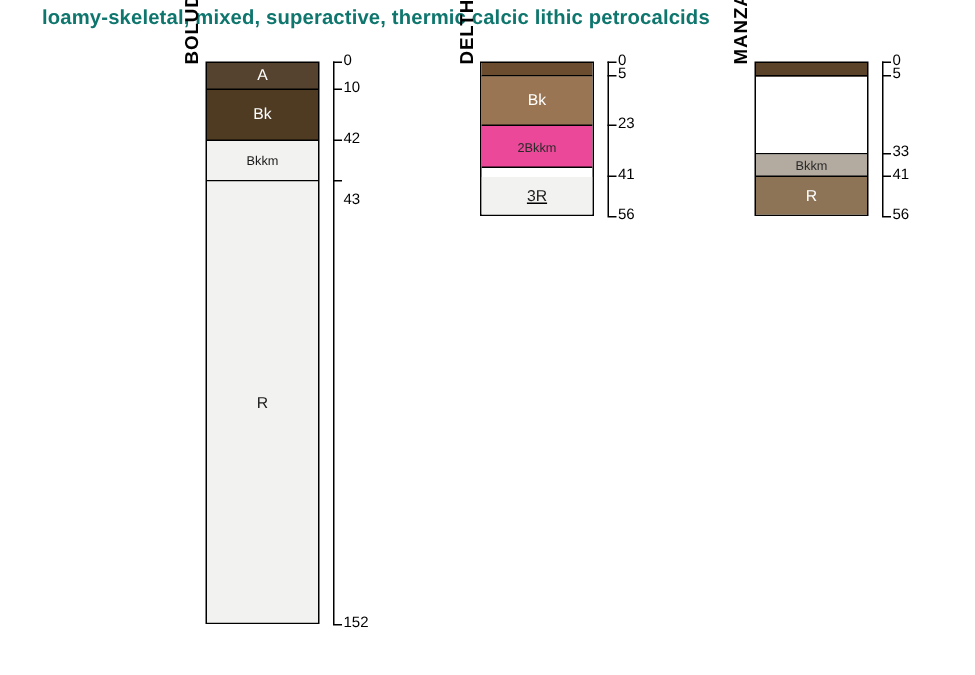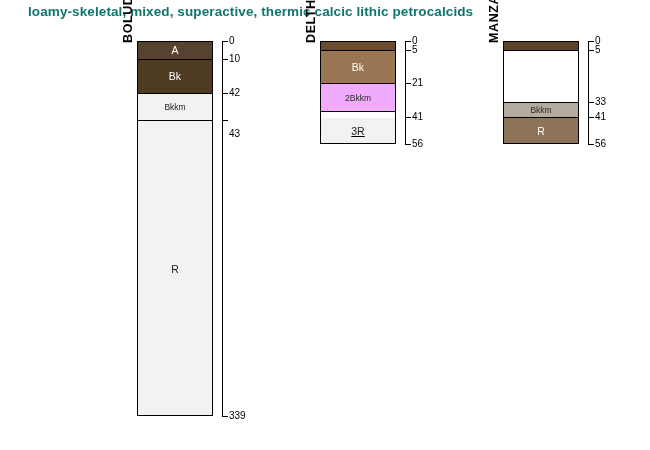--- a/index.html
+++ b/index.html
@@ -108,43 +108,43 @@
         <div class="axis" style="left: 222px; top: 41px; height: 375.083px;"></div>
         <div class="tick" style="left: 222px; top: 41px;"></div>
         <div class="ticklab" style="left: 229px; top: 36px;">0</div>
         <div class="tick" style="left: 222px; top: 59.477px;"></div>
         <div class="ticklab" style="left: 229px; top: 54.477px;">10</div>
         <div class="tick" style="left: 222px; top: 92.7356px;"></div>
         <div class="ticklab" style="left: 229px; top: 87.7356px;">42</div>
         <div class="tick" style="left: 222px; top: 120.451px;"></div>
         <div class="ticklab" style="left: 229px; top: 129px;">43</div>
         <div class="tick" style="left: 222px; top: 416.083px;"></div>
-        <div class="ticklab" style="left: 229px; top: 411.083px;">339</div>
+        <div class="ticklab" style="left: 229px; top: 411.083px;">152</div>
       </div>
       <div class="profile">
         <div class="pname" style="left: 304px; top: 43px;">DELTHORNY</div>
         <div class="col" style="left: 320px; top: 41px; width: 76px; height: 103.471px;">
           <div class="hz" style="top: 0px; height: 9.2385px; background: rgb(107, 76, 46);"></div>
           <div class="hz" style="top: 9.2385px; height: 33.2586px; background: rgb(154, 117, 84);">
             <span class="hzlab" style="color: rgb(255, 255, 255);">Bk</span>
           </div>
-          <div class="hz" style="top: 42.4971px; height: 28px; background: #f0abfc;">
+          <div class="hz" style="top: 42.4971px; height: 28px; background: #ec4899;">
             <span class="hzlab dark small" style="color: rgb(42, 42, 42);">2Bkkm</span>
           </div>
           <div class="hz" style="top: 75.7557px; height: 27.7155px; background: rgb(242, 242, 240); border-bottom: none; text-decoration: underline;">
             <span class="hzlab dark" style="color: rgb(26, 26, 26);">3R</span>
           </div>
         </div>
         <div class="axis" style="left: 405px; top: 41px; height: 103.471px;"></div>
         <div class="tick" style="left: 405px; top: 41px;"></div>
         <div class="ticklab" style="left: 412px; top: 36px;">0</div>
         <div class="tick" style="left: 405px; top: 50.2385px;"></div>
         <div class="ticklab" style="left: 412px; top: 45.2385px;">5</div>
         <div class="tick" style="left: 405px; top: 83.4971px;"></div>
-        <div class="ticklab" style="left: 412px; top: 78.4971px;">21</div>
+        <div class="ticklab" style="left: 412px; top: 78.4971px;">23</div>
         <div class="tick" style="left: 405px; top: 116.756px;"></div>
         <div class="ticklab" style="left: 412px; top: 111.756px;">41</div>
         <div class="tick" style="left: 405px; top: 144.471px;"></div>
         <div class="ticklab" style="left: 412px; top: 139.471px;">56</div>
       </div>
       <div class="profile">
         <div class="pname" style="left: 487px; top: 43px;">MANZANILLO</div>
         <div class="col" style="left: 503px; top: 41px; width: 76px; height: 103.471px;">
           <div class="hz" style="top: 0px; height: 9.2385px; background: rgb(90, 67, 40);"></div>
           <div class="hz" style="top: 9.2385px; height: 51.7356px;">

